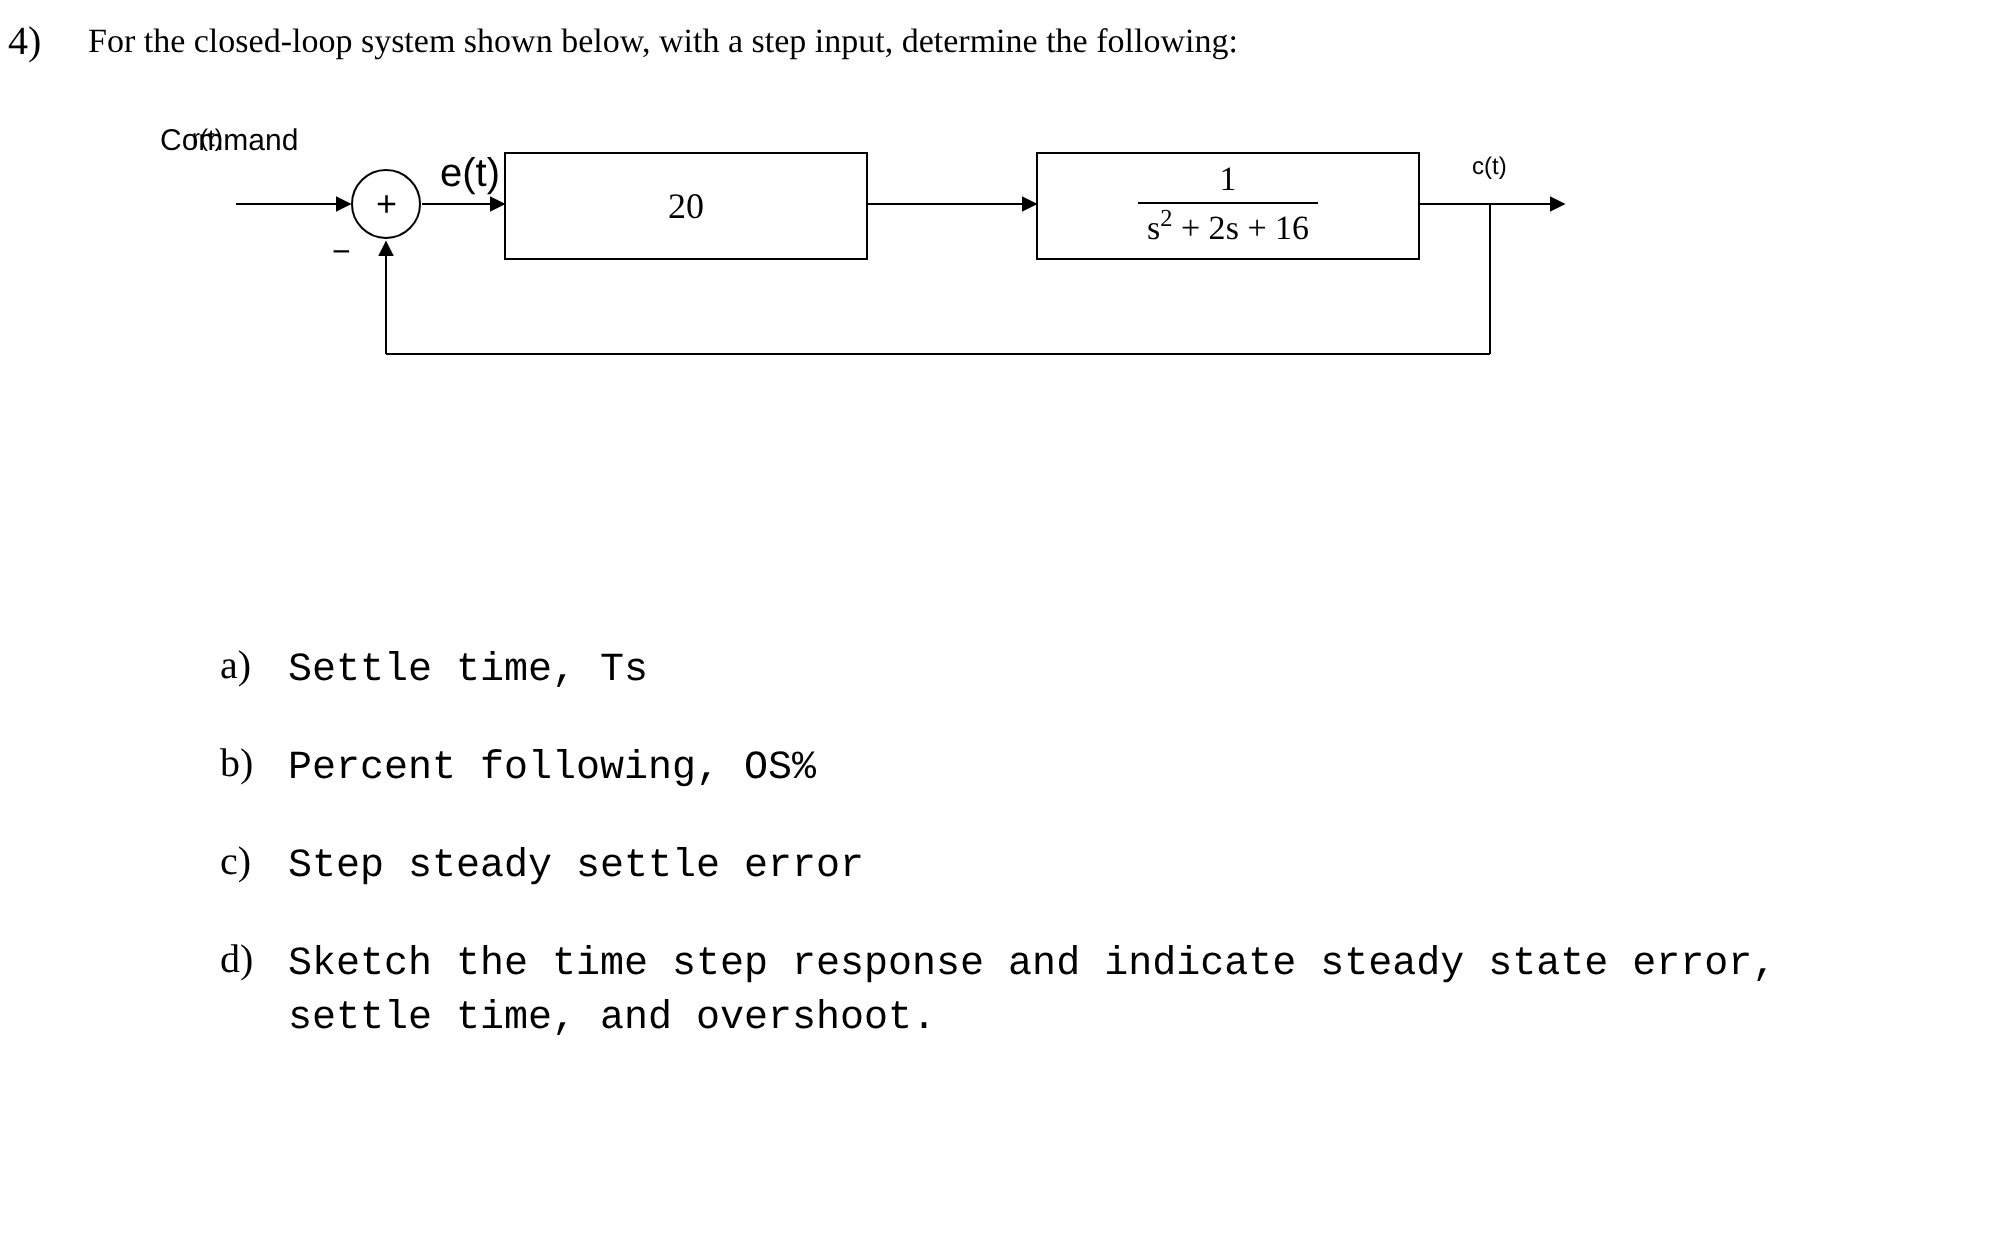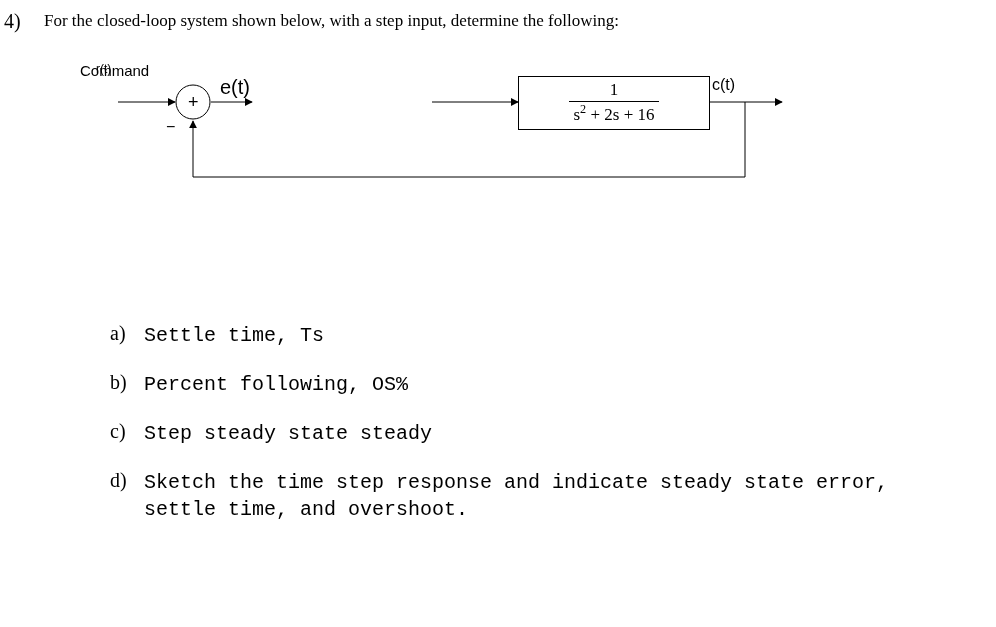--- a/index.html
+++ b/index.html
@@ -121,44 +121,47 @@
     </svg>
 
     <div class="el" style="left:0;top:12;font-size:15px">Command</div>
     <div class="el" style="left:16px;top:30;font-size:12px">r(t)</div>
 
     <div class="el" style="left:108px;top:30px;font-size:18px">+</div>
     <div class="el" style="left:86px;top:56px;font-size:16px">−</div>
 
     <div class="el" style="left:140px;top:14px;font-size:20px">e(t)</div>
 
+    <div class="el block" style="left:172px;top:14px;width:180px;height:52px">
+      <span style="font-family:'Times New Roman';font-size:18px">20</span>
+    </div>
 
     <div class="el block" style="left:438px;top:14px;width:190px;height:52px">
       <span class="frac">
         <span class="num">1</span>
         <span class="den"><span>s</span><span class="sup2">2</span> + 2<span>s</span> + 16</span>
       </span>
     </div>
 
-    <div class="el" style="left:632px;top:14px;font-size:16px">c(t)</div>
+    <div class="el" style="left:656px;top:14px;font-size:12px">c(t)</div>
 
   </div>
 
   <div class="sub-questions">
     <div class="item">
       <div class="letter">a)</div>
       <div class="text">Settle time, Ts</div>
     </div>
     <div class="item">
       <div class="letter">b)</div>
       <div class="text">Percent following, OS%</div>
     </div>
     <div class="item">
       <div class="letter">c)</div>
-      <div class="text">Step steady state steady</div>
+      <div class="text">Step steady settle error</div>
     </div>
     <div class="item">
       <div class="letter">d)</div>
       <div class="text">Sketch the time step response and indicate steady state error, settle time, and overshoot.</div>
     </div>
   </div>
 
 </div>
 
 </body></html>

